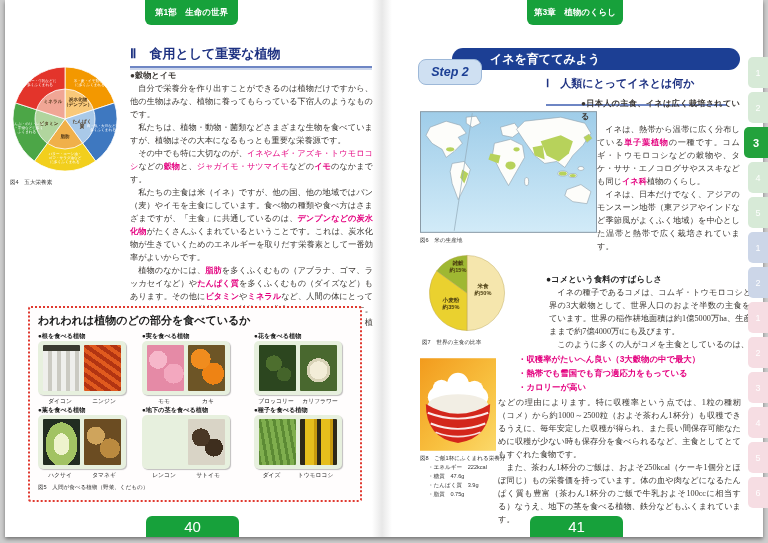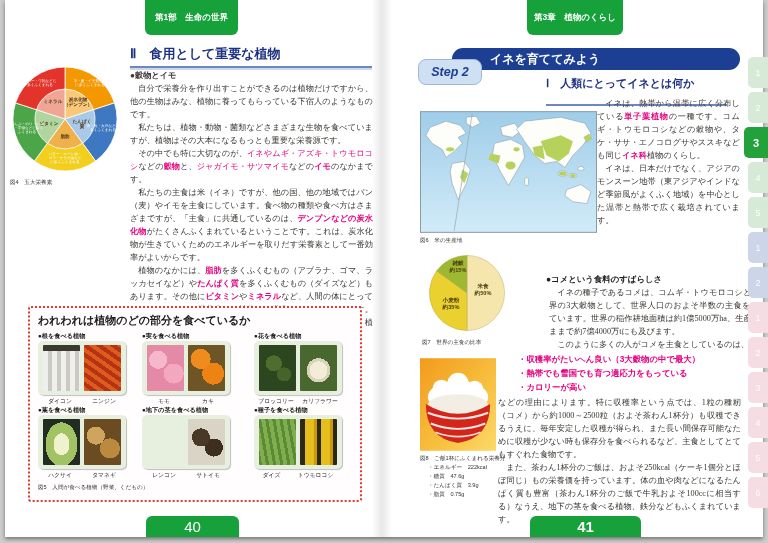--- a/index.html
+++ b/index.html
@@ -4,21 +4,21 @@
 <style>
   html,body{margin:0;padding:0;}
   #stage{position:relative;width:768px;height:543px;background:#cdcdcd;overflow:hidden;
          font-family:"Liberation Serif",serif;-webkit-text-size-adjust:none;}
   .spread{position:absolute;left:5px;top:0;width:758px;height:537px;background:#fff;
           box-shadow:0 2px 4px rgba(0,0,0,.45);}
   .spine{position:absolute;left:372px;top:0;width:20px;height:537px;
          background:linear-gradient(90deg,rgba(0,0,0,0),rgba(90,90,90,.14) 50%,rgba(0,0,0,0));}
   .abs{position:absolute;}
   
-  .chap-tab{position:absolute;top:0;height:35px;background:#17a13b;color:#fff;
+  .chap-tab{position:absolute;top:0;height:25px;background:#17a13b;color:#fff;
             border-radius:0 0 6px 6px;font-family:"Liberation Sans",sans-serif;
             font-size:8.5px;font-weight:bold;display:flex;align-items:center;justify-content:center;}
   .page-tab{position:absolute;top:516px;height:21px;background:#17a13b;color:#fff;
             border-radius:6px 6px 0 0;font-family:"Liberation Sans",sans-serif;
             font-size:15px;display:flex;align-items:center;justify-content:center;}
   
   .h-main{font-family:"Liberation Sans",sans-serif;font-weight:bold;color:#1e3282;
           font-size:13px;border-bottom:2.5px solid #6e86c4;box-shadow:0 2px 0 #cdd7ec;
           padding-bottom:3px;}
   .h-sec{font-family:"Liberation Sans",sans-serif;font-weight:bold;color:#1e3282;
@@ -253,20 +253,21 @@
         <path d="M42,58 L48,62 L44,72 L40,66 Z"></path>
         <ellipse cx="96" cy="38" rx="3" ry="2"></ellipse>
         <ellipse cx="30" cy="38" rx="4" ry="2"></ellipse>
       </g>
       <path d="M52,2 L34,119" fill="none" stroke="#93aab8" stroke-width="0.7"></path>
     </svg>
     <div class="cap" style="margin-top:3px;">図6　米の生産地</div>
   </div>
 
   <div class="abs body-block" style="left:597px;top:97px;width:143px;">
+    <p class="h-bullet noindent" style="margin-left:-16px;">●日本人の主食、イネは広く栽培されている</p>
     <p><span>イネは、熱帯から温帯に広く分布している</span><span class="pb">単子葉植物</span><span>の一種です。コムギ・トウモロコシなどの穀物や、タケ・ササ・エノコログサやススキなども同じ</span><span class="pb">イネ科</span><span>植物のくらし。</span></p>
     <p><span>イネは、日本だけでなく、アジアのモンスーン地帯（東アジアやインドなど季節風がよくふく地域）を中心とした温帯と熱帯で広く栽培されています。</span></p>
   </div>
 
   <div class="abs" style="left:422px;top:252px;width:92px;">
     <div style="position:relative;width:82px;height:82px;margin-left:4px;">
       <svg width="82" height="82" viewBox="0 0 96 96">
         <g stroke="#b7a250" stroke-width="0.5">
           <path d="M48,48 L48,4 A44,44 0 1 1 48,92 Z" fill="#f5e6ad"></path>
           <path d="M48,48 L48,92 A44,44 0 0 1 12.4,22.1 Z" fill="#ead12f"></path>
@@ -320,21 +321,21 @@
     </svg>
     <div class="fig8-list" style="margin-top:3px;">
       <div class="cap">図8　ご飯1杯にふくまれる栄養分</div>
       <div style="padding-left:8px;">・エネルギー　222kcal</div>
       <div style="padding-left:8px;">・糖質　47.6g</div>
       <div style="padding-left:8px;">・たんぱく質　3.9g</div>
       <div style="padding-left:8px;">・脂質　0.75g</div>
     </div>
   </div>
 
-  <div class="page-tab" style="left:530px;width:111px;font-weight:bold;">
+  <div class="page-tab" style="left:530px;width:93px;">
     <span>41</span>
   </div>
 
   <div class="side-tab st-green" style="top:57px;">
       <span>1</span>
     </div>
   <div class="side-tab st-green" style="top:92px;">
       <span>2</span>
     </div>
   <div class="side-tab st-green st-active" style="top:127px;">

